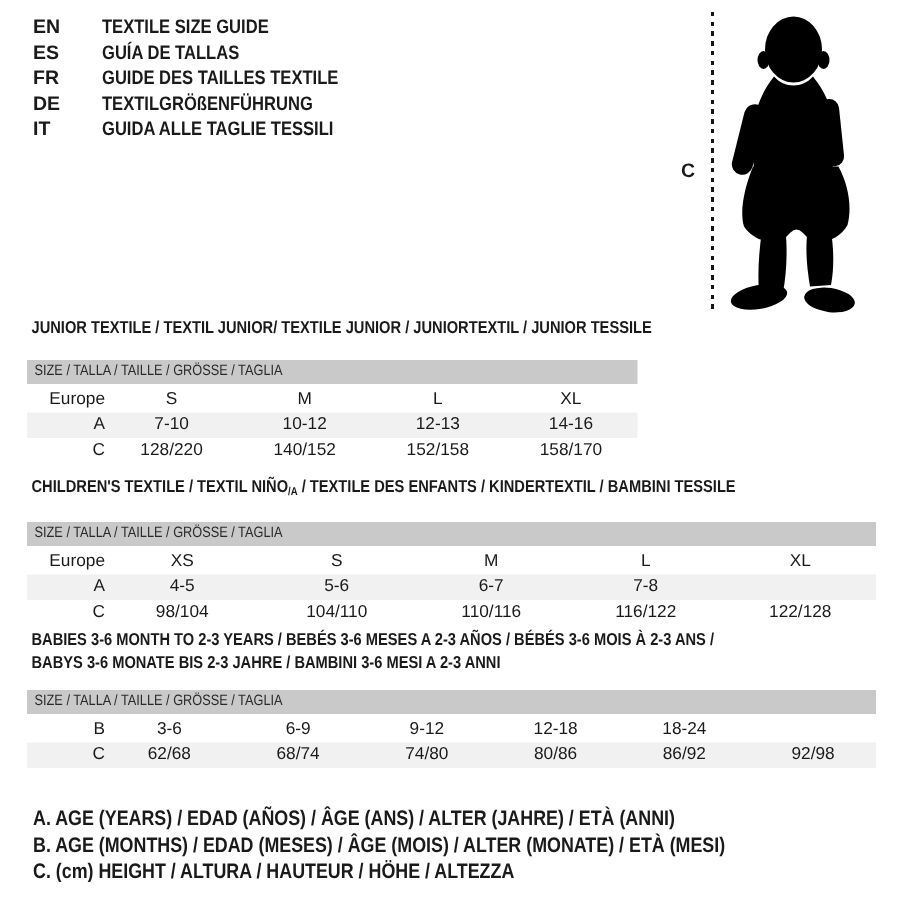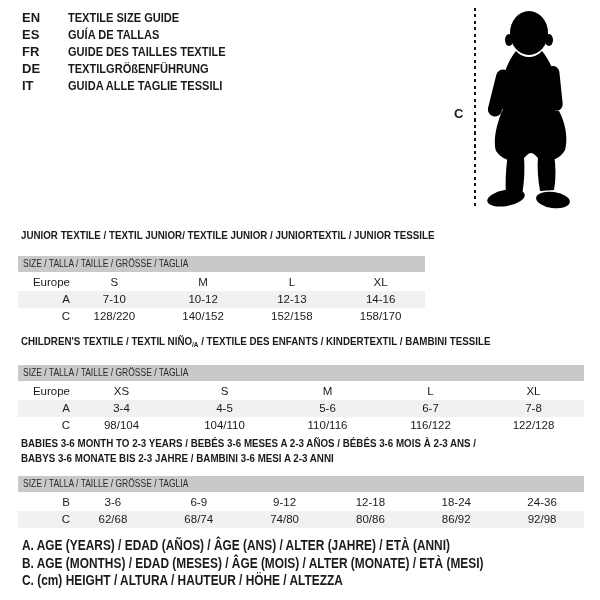--- a/index.html
+++ b/index.html
@@ -18,21 +18,21 @@
   
   .figure { position:absolute; left:452px; top:8px; width:140px; height:202px; }
   .height-line {
     position:absolute; left:22px; top:0; width:2px; height:200px;
     background:repeating-linear-gradient(to bottom, #151515 0 3px, transparent 3px 6.5px);
   }
   .height-label { position:absolute; left:2px; top:98px; font-weight:700; font-size:13px; }
   .silhouette { position:absolute; left:33px; top:1px; }
 
   
-  .section { position:absolute; left:18px;margin-top:16px; }
+  .section { position:absolute; left:18px; }
   #sec1 { top:212px; width:407px; }
   #sec2 { top:318px; width:567px; }
   #sec3 { top:420px; width:567px; }
   .tbl-title { font-weight:700; font-size:11.5px; line-height:15px; padding-left:3px; margin-bottom:13px; white-space:nowrap; }
   #sec3 .tbl-title { margin-bottom:10px; }
   .tbl-title .sub { font-size:7.5px; vertical-align:-2px; }
   .size-table { width:100%; font-weight:400; font-size:11.5px; }
   .size-header {
     background:var(--header-bg,#c9c9c9); height:16px; line-height:16px;
     padding-left:5px; margin-bottom:2px; font-size:10px; color:#2a2a2a;
@@ -127,21 +127,20 @@
     <div class="size-row">
           <span class="row-label">Europe</span>
           <span class="cell">XS</span>
           <span class="cell">S</span>
           <span class="cell">M</span>
           <span class="cell">L</span>
           <span class="cell">XL</span>
         </div>
         <div class="size-row alt">
           <span class="row-label">A</span>
-          <span class="cell">3-4</span>
           <span class="cell">4-5</span>
           <span class="cell">5-6</span>
           <span class="cell">6-7</span>
           <span class="cell">7-8</span>
         </div>
         <div class="size-row">
           <span class="row-label">C</span>
           <span class="cell">98/104</span>
           <span class="cell">104/110</span>
           <span class="cell">110/116</span>
@@ -158,21 +157,20 @@
     </div>
     <div class="size-table" style="--n: 6;">
       <div class="size-header"><span class="condensed">SIZE / TALLA / TAILLE / GRÖSSE / TAGLIA</span></div>
     <div class="size-row">
           <span class="row-label">B</span>
           <span class="cell">3-6</span>
           <span class="cell">6-9</span>
           <span class="cell">9-12</span>
           <span class="cell">12-18</span>
           <span class="cell">18-24</span>
-          <span class="cell">24-36</span>
         </div>
         <div class="size-row alt">
           <span class="row-label">C</span>
           <span class="cell">62/68</span>
           <span class="cell">68/74</span>
           <span class="cell">74/80</span>
           <span class="cell">80/86</span>
           <span class="cell">86/92</span>
           <span class="cell">92/98</span>
         </div>

